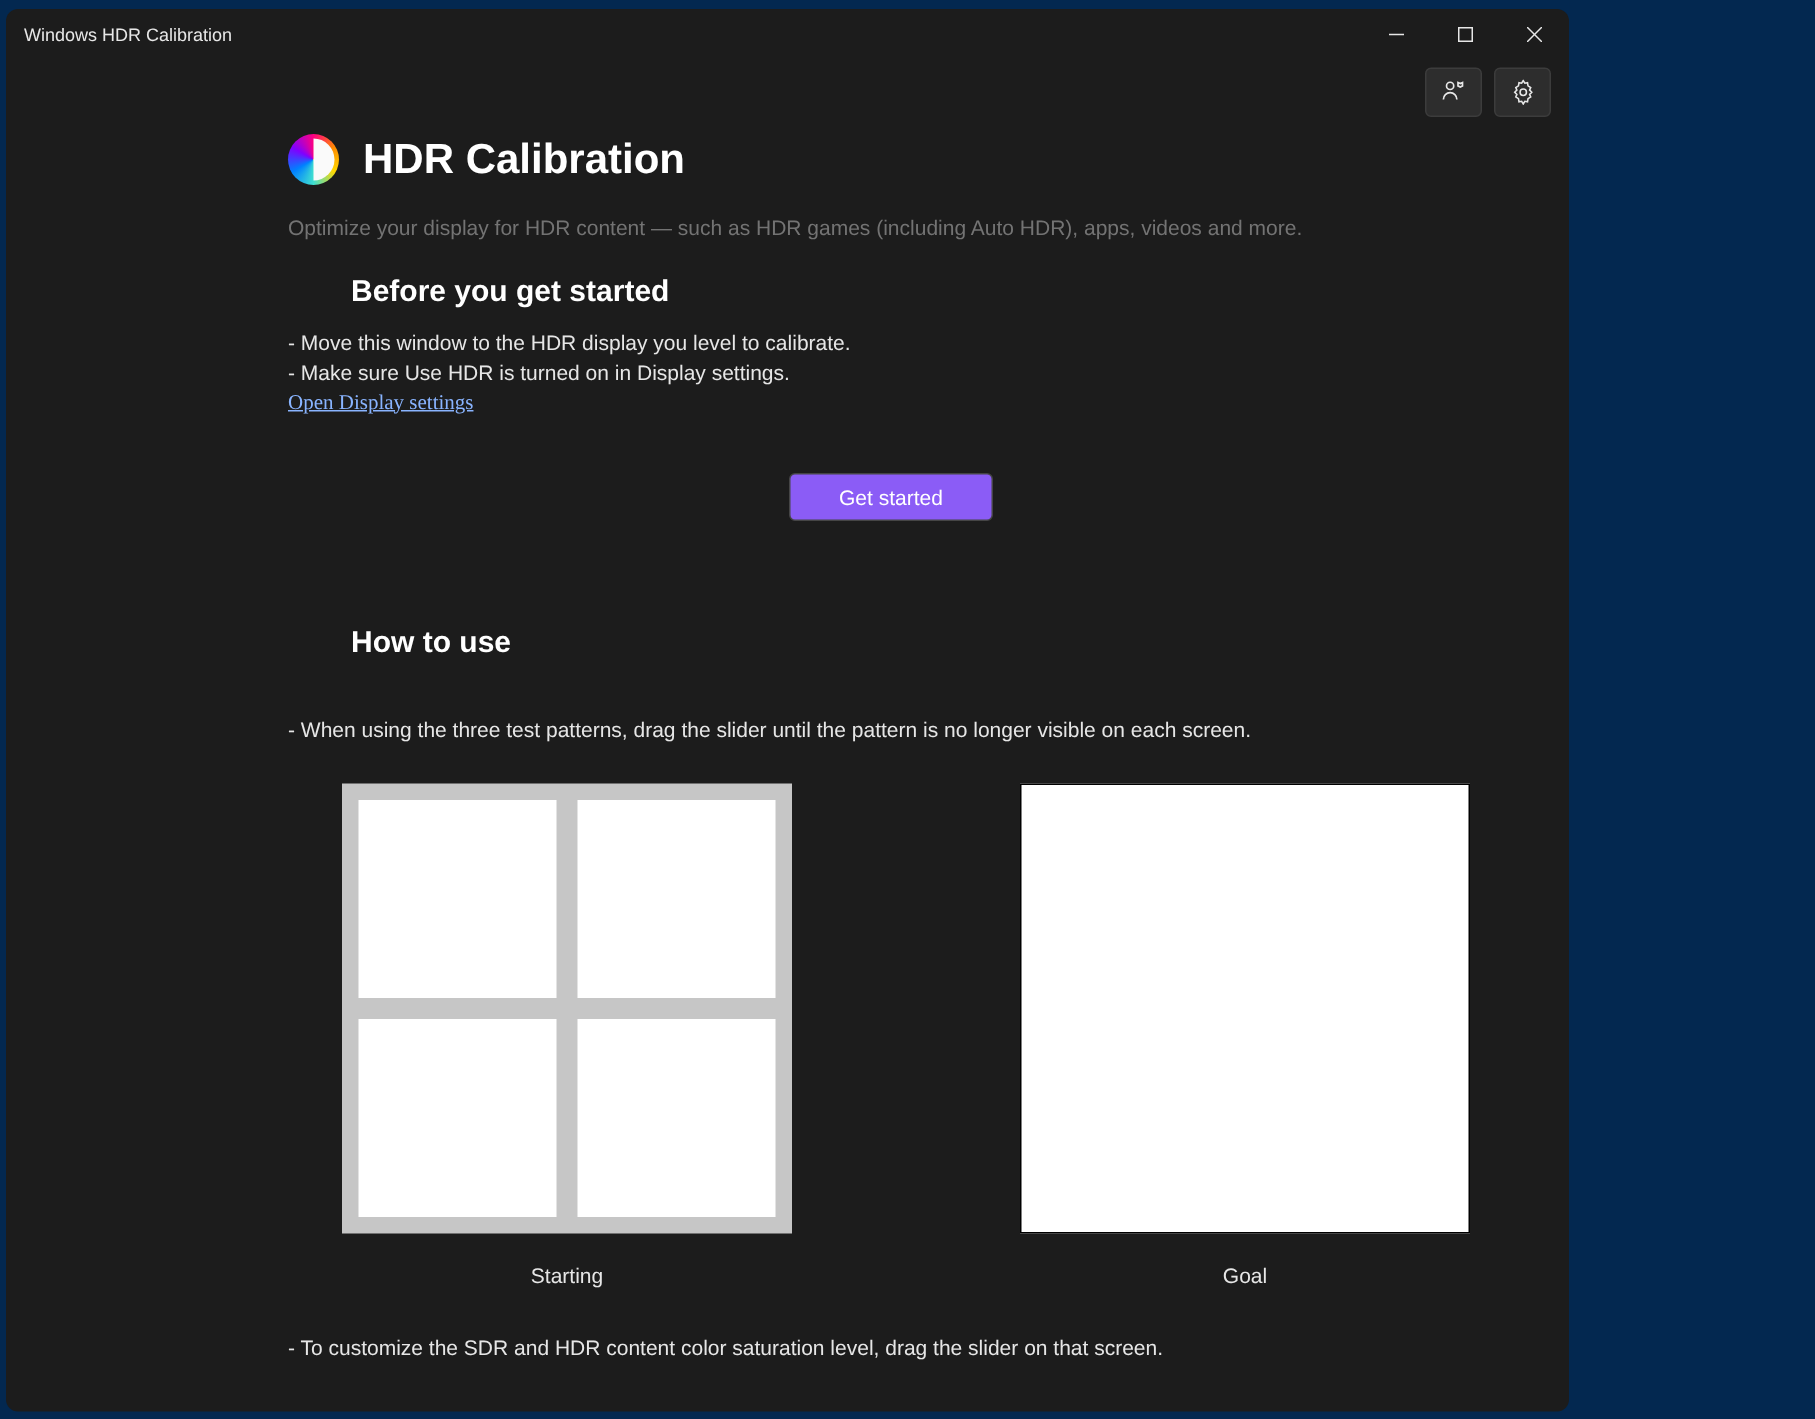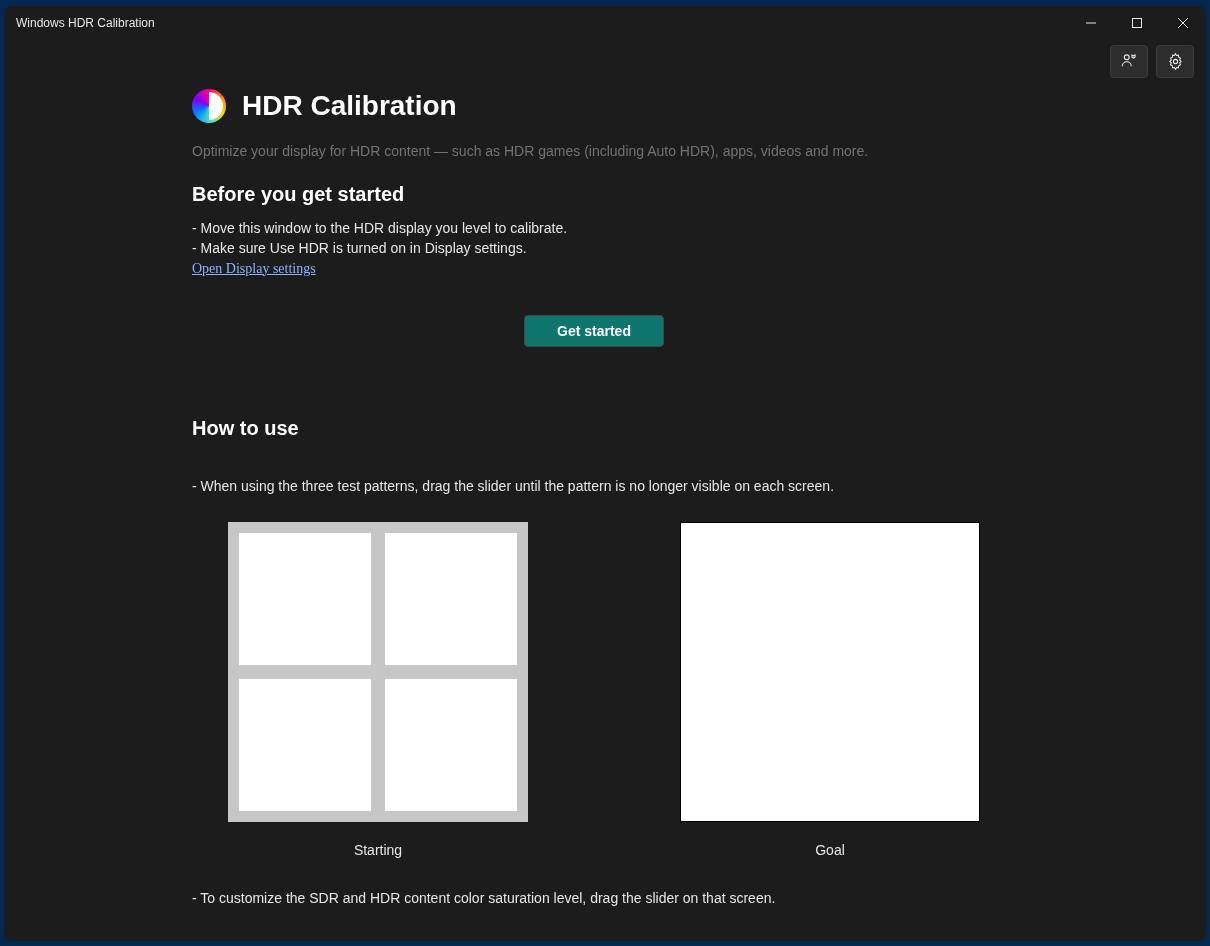--- a/index.html
+++ b/index.html
@@ -11,21 +11,21 @@
       font-family: "Segoe UI", -apple-system, sans-serif;
       background: #032850;
       width: 1210px;
       height: 946px;
       overflow: hidden;
     }
     .window {
       position: absolute;
       top: 6px;
       left: 4px;
-      width: 1202px;
+      width: 1042px;
       height: 935px;
       background: #1c1c1c;
       border-radius: 8px;
       display: flex;
       flex-direction: column;
       overflow: hidden;
     }
     .titlebar {
       height: 33px;
       display: flex;
@@ -127,49 +127,49 @@
     .intro-text {
       font-size: 14px;
       color: #737373;
       margin-bottom: 24px;
     }
     .section-heading {
       font-size: 20px;
       font-weight: 600;
       color: #fff;
       margin-bottom: 12px;
+      margin-left: 42px;
     }
     .li-text {
       font-size: 14px;
       color: #e6e6e6;
       line-height: 1.45;
     }
     .link {
       color: #89b4ff;
       text-decoration: underline;
       cursor: pointer;
       font-size: 14px;
       font-family: Liberation Serif, serif;
     }
     .btn-row {
       display: flex;
       justify-content: center;
       margin: 38px 0 70px -188px;
       width: 1180px;
     }
     .primary-btn {
-      background: #0f766e;
+      background: #8b5cf6;
       border: 1px solid #454545;
       color: #fff;
       padding: 7px 32px;
       border-radius: 4px;
       font-size: 14px;
       cursor: pointer;
       font-family: inherit;
-      font-weight: bold;
     }
     .how-section {
       margin-top: 32px;
     }
     .how-instruction {
       font-size: 14px;
       color: #e6e6e6;
       margin: 38px 0 28px 0;
     }
     .figures-row {

